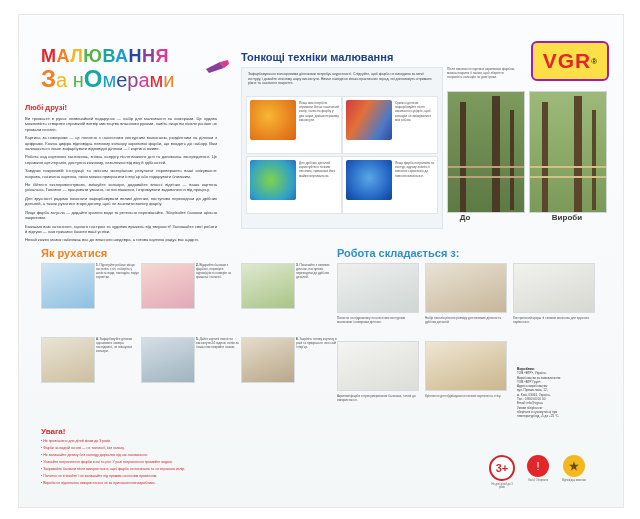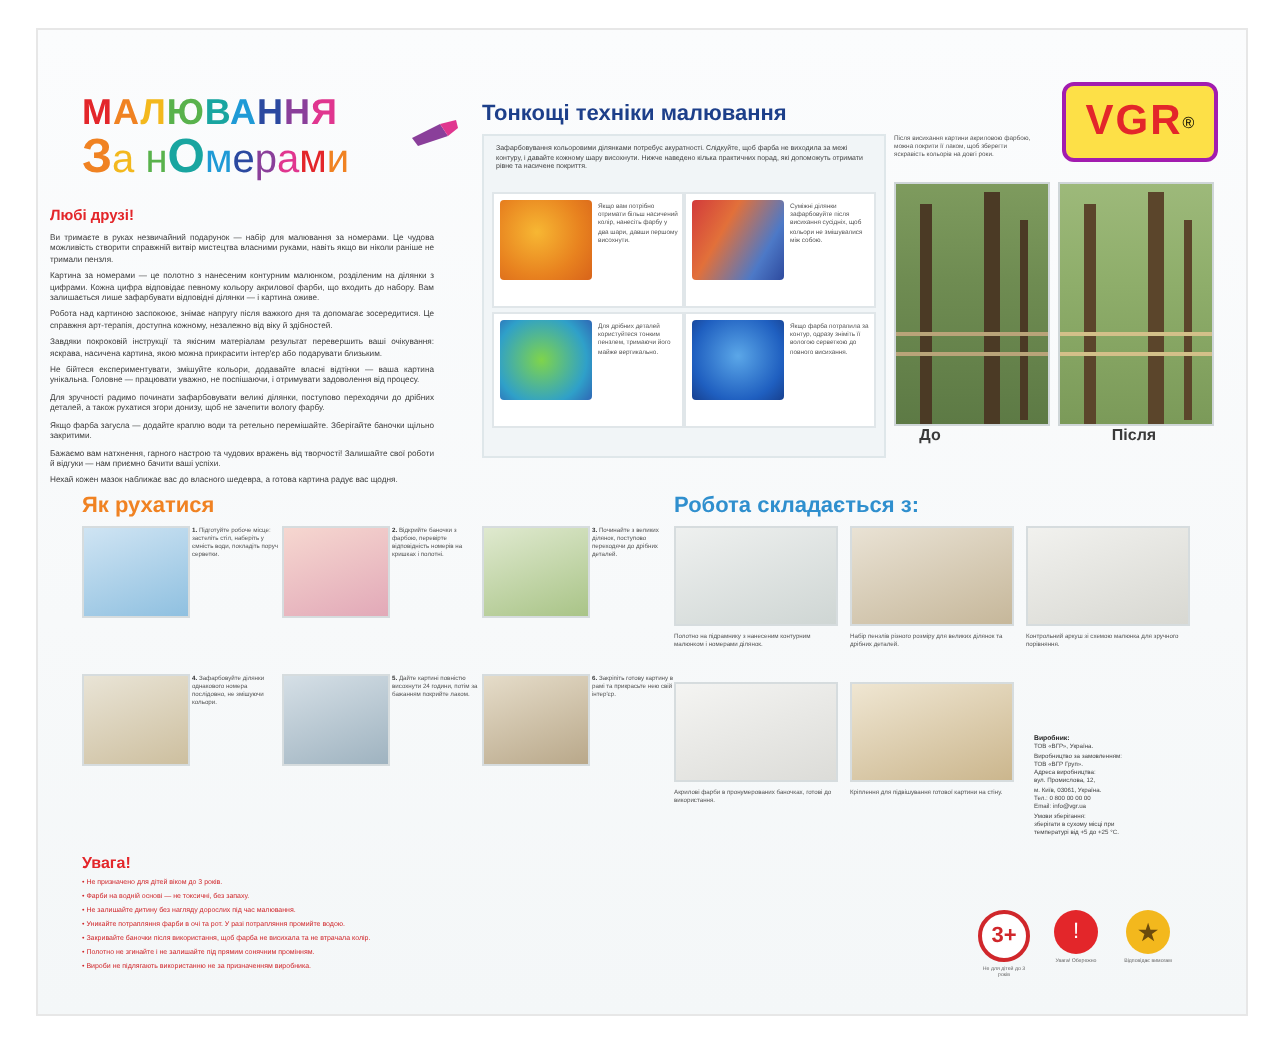--- a/index.html
+++ b/index.html
@@ -146,21 +146,21 @@
       <div class="fence" style="left:0;top:84px;width:76px;"></div>
     </div>
     <div class="ba-img ba-right img-after">
       <div class="tree" style="left:12px;top:10px;width:6px;height:110px;background:#5b452b;"></div>
       <div class="tree" style="left:44px;top:4px;width:8px;height:116px;background:#5b452b;"></div>
       <div class="tree" style="left:62px;top:18px;width:4px;height:100px;background:#5b452b;"></div>
       <div class="fence" style="left:0;top:74px;width:76px;background:#d3c089;"></div>
       <div class="fence" style="left:0;top:84px;width:76px;background:#d3c089;"></div>
     </div>
     <div class="ba-cap" style="left:408px;">До</div>
-    <div class="ba-cap" style="left:510px;">Після</div>
+    <div class="ba-cap" style="left:510px;">Вироби</div>
 
     <div class="how">
       <div id="how-cells">
           <div class="hphoto" style="left: 0px; top: 0px; background: linear-gradient(160deg, rgb(207, 228, 243), rgb(143, 192, 224));"></div>
           <div class="htxt" style="left: 55px; top: 0px;"><span class="hnum">1. </span>Підготуйте робоче місце: застеліть стіл, наберіть у ємність води, покладіть поруч серветки.</div>
           <div class="hphoto" style="left: 100px; top: 0px; background: linear-gradient(160deg, rgb(246, 215, 208), rgb(226, 169, 184));"></div>
           <div class="htxt" style="left: 155px; top: 0px;"><span class="hnum">2. </span>Відкрийте баночки з фарбою, перевірте відповідність номерів на кришках і полотні.</div>
           <div class="hphoto" style="left: 200px; top: 0px; background: linear-gradient(160deg, rgb(223, 233, 207), rgb(169, 196, 135));"></div>
           <div class="htxt" style="left: 255px; top: 0px;"><span class="hnum">3. </span>Починайте з великих ділянок, поступово переходячи до дрібних деталей.</div>
           <div class="hphoto" style="left: 0px; top: 74px; background: linear-gradient(160deg, rgb(233, 228, 214), rgb(205, 191, 159));"></div>

